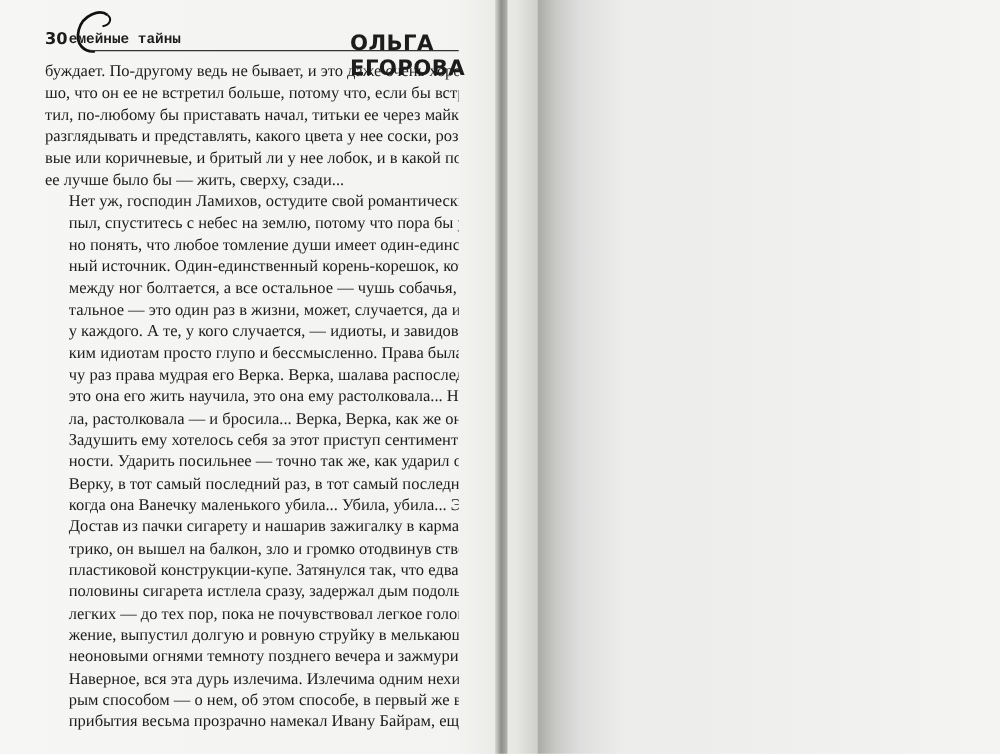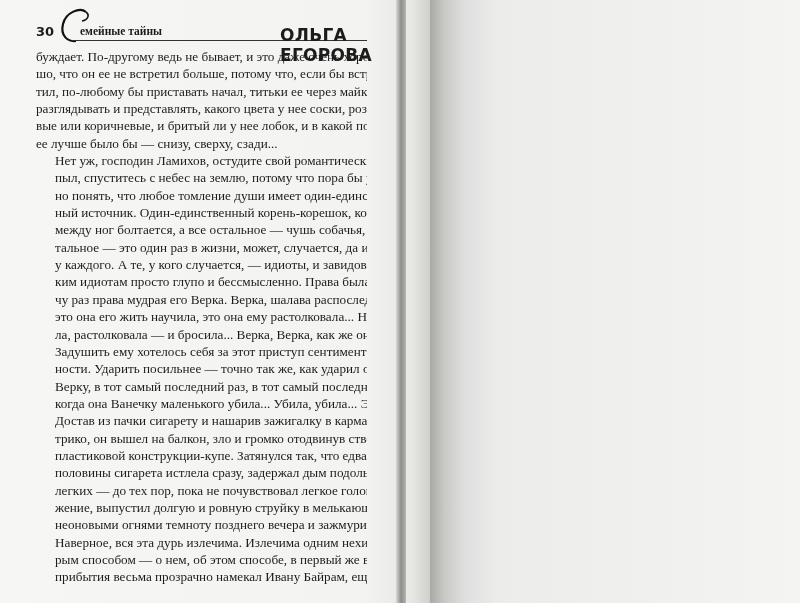--- a/index.html
+++ b/index.html
@@ -28,22 +28,22 @@
     .page-number {
       position: absolute; top: 24px;
       font-family: "DejaVu Sans", "Liberation Sans", sans-serif;
       font-size: 13px; font-weight: bold;
     }
     .pn-left { left: 36px; }
     .series-swash {
       position: absolute; left: 56px; top: 6px; width: 40px; height: 38px;
     }
     .series-title {
-      position: absolute; left: 80px; top: 25px;
-      font-family: Liberation Serif, serif;
+      position: absolute; left: 55px; top: 25px;
+      font-family: Liberation Mono, monospace;
       font-size: 11.5px; font-weight: bold;
     }
     .left-rule {
       position: absolute; left: 72px; top: 40px; width: 295px; height: 1px; background: #333;
     }
     .author-name {
       position: absolute; left: 280px; top: 25px;
       font-family: "DejaVu Sans", "Liberation Sans", sans-serif;
       font-size: 17px; font-weight: bold; letter-spacing: 0.3px;
     }
@@ -72,21 +72,21 @@
     <span class="series-title">емейные тайны</span>
     <div class="left-rule"></div>
     <span class="author-name">ОЛЬГА ЕГОРОВА</span>
     <div class="text-body tb-left" id="left-body">
         <p class="">
           <span class="line">буждает. По-другому ведь не бывает, и это даже очень хоро-</span>
           <span class="line">шо, что он ее не встретил больше, потому что, если бы встре-</span>
           <span class="line">тил, по-любому бы приставать начал, титьки ее через майку</span>
           <span class="line">разглядывать и представлять, какого цвета у нее соски, розо-</span>
           <span class="line">вые или коричневые, и бритый ли у нее лобок, и в какой позе</span>
-          <span class="line last">ее лучше было бы — снизу, сверху, сзади...</span>
+          <span class="line last">ее лучше было бы — жить, сверху, сзади...</span>
         </p>
         <p class="indent">
           <span class="line" style="text-indent: 19px;">Нет уж, господин Ламихов, остудите свой романтический</span>
           <span class="line">пыл, спуститесь с небес на землю, потому что пора бы уже дав-</span>
           <span class="line">но понять, что любое томление души имеет один-единствен-</span>
           <span class="line">ный источник. Один-единственный корень-корешок, который</span>
           <span class="line">между ног болтается, а все остальное — чушь собачья, все ос-</span>
           <span class="line">тальное — это один раз в жизни, может, случается, да и то не</span>
           <span class="line">у каждого. А те, у кого случается, — идиоты, и завидовать та-</span>
           <span class="line">ким идиотам просто глупо и бессмысленно. Права была, тыся-</span>

